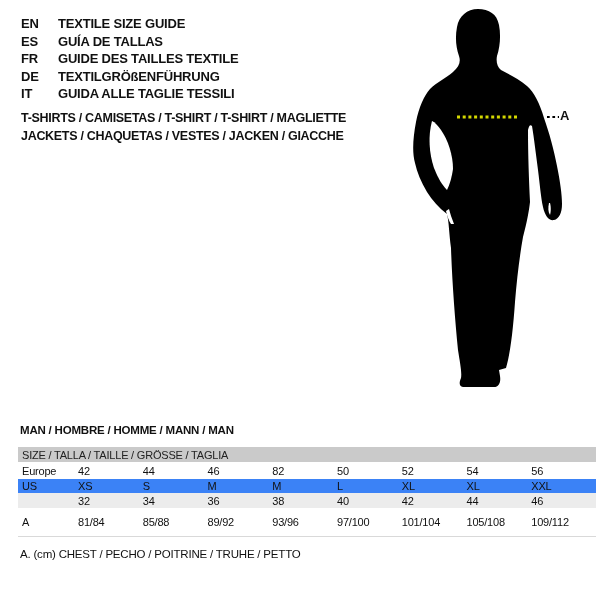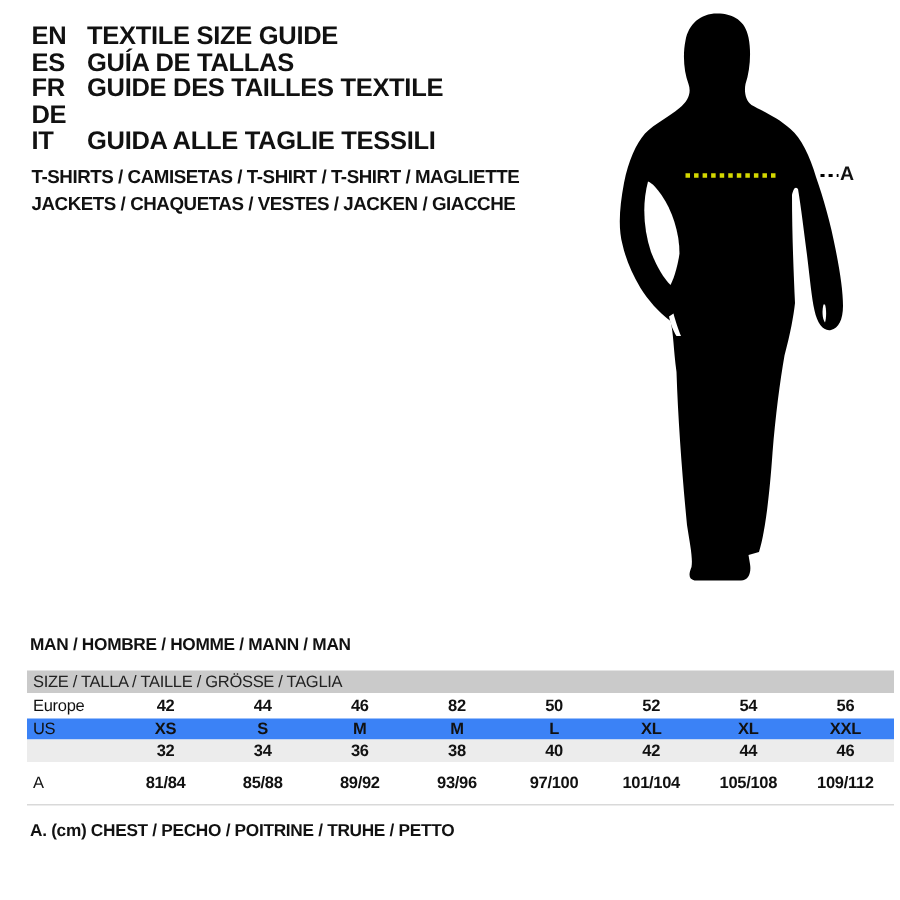--- a/index.html
+++ b/index.html
@@ -4,46 +4,46 @@
 <style>
   html,body{margin:0;padding:0;background:#fff;}
   #canvas{
     position:relative;width:600px;height:600px;background:#ffffff;overflow:hidden;
     font-family:"Liberation Sans",sans-serif;color:#111;
   }
   .abs{position:absolute;}
 
   
   .langs{left:21px;top:15px;}
-  .lang-row{display:flex;font-weight:bold;font-size:17px;line-height:17.5px;letter-spacing:-0.2px;}
+  .lang-row{display:flex;font-weight:bold;font-size:13px;line-height:17.5px;letter-spacing:-0.2px;}
   .lang-code{width:37px;}
 
   
   .cats{left:21px;top:109px;font-weight:bold;font-size:12.5px;line-height:18px;letter-spacing:-0.3px;}
 
   
   .fig-svg{left:0;top:0;width:600px;height:600px;pointer-events:none;}
   .fig-a{left:560px;top:108px;font-weight:bold;font-size:13px;}
 
   
   .man-title{left:20px;top:400px;font-weight:bold;font-size:11.5px;letter-spacing:-0.2px;margin-top:24px;}
 
   
   .size-table{left:18px;top:447px;width:578px;font-size:11px;letter-spacing:-0.2px;}
   .thead{background:#cacaca;height:15px;display:flex;align-items:center;padding-left:4px;color:#222;}
   .trow{display:flex;align-items:center;}
   .trow .lbl{width:56px;padding-left:4px;}
-  .trow .val{flex:1;text-align:center;font-weight:bold;}
+  .trow .val{flex:1;text-align:left;}
   .r-europe{height:17px;background:#ffffff;}
   .r-us{height:14px;background:#3b82f6;}
   .r-num{height:15px;background:#ececec;}
   .r-a{height:28px;background:#ffffff;border-bottom:1px solid #d9d9d9;}
 
   
-  .footnote{left:20px;top:548px;font-weight:bold;font-size:11.5px;letter-spacing:-0.2px;}
+  .footnote{left:20px;top:548px;font-weight:normal;font-size:11.5px;letter-spacing:-0.2px;}
 </style>
 </head>
 <body>
 
 <div id="canvas">
 
   <div class="abs langs">
     <div class="lang-row">
       <span class="lang-code">EN</span>
       <span class="lang-label">TEXTILE SIZE GUIDE</span>
@@ -51,20 +51,21 @@
     <div class="lang-row">
       <span class="lang-code">ES</span>
       <span class="lang-label">GUÍA DE TALLAS</span>
     </div>
     <div class="lang-row">
       <span class="lang-code">FR</span>
       <span class="lang-label">GUIDE DES TAILLES TEXTILE</span>
     </div>
     <div class="lang-row">
       <span class="lang-code">DE</span>
+      <span class="lang-label">TEXTILGRÖßENFÜHRUNG</span>
     </div>
     <div class="lang-row">
       <span class="lang-code">IT</span>
       <span class="lang-label">GUIDA ALLE TAGLIE TESSILI</span>
     </div>
   </div>
 
   <div class="abs cats">
     <div>T-SHIRTS / CAMISETAS / T-SHIRT / T-SHIRT / MAGLIETTE</div>
     <div>JACKETS / CHAQUETAS / VESTES / JACKEN / GIACCHE</div>

